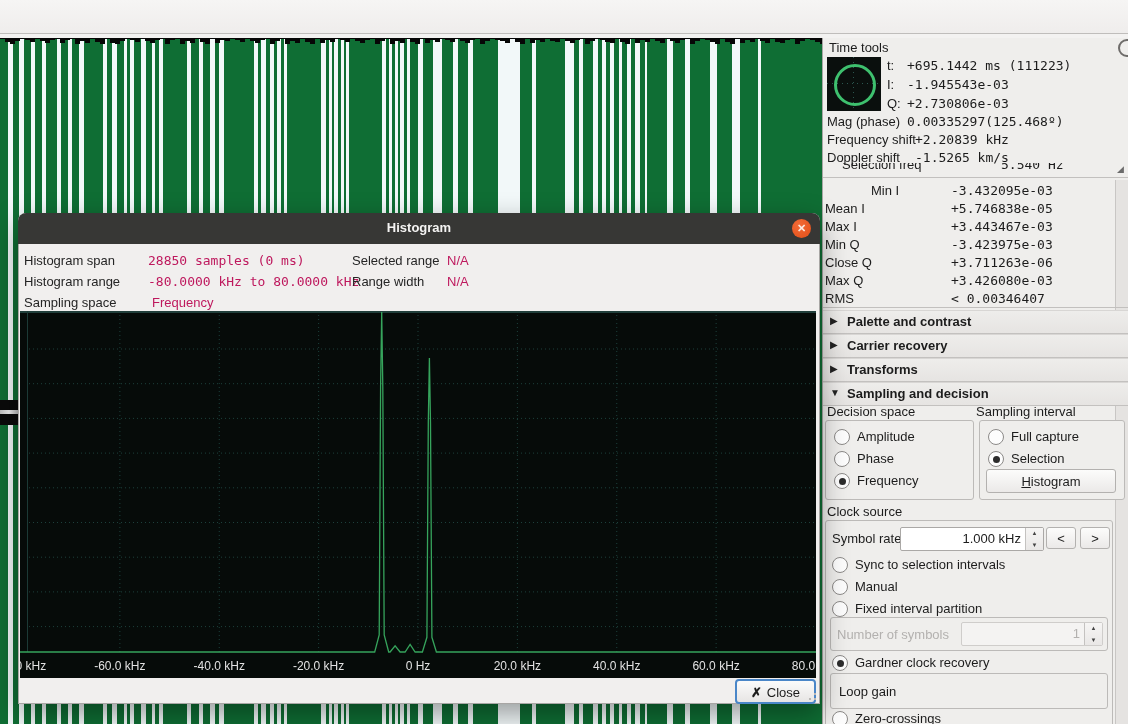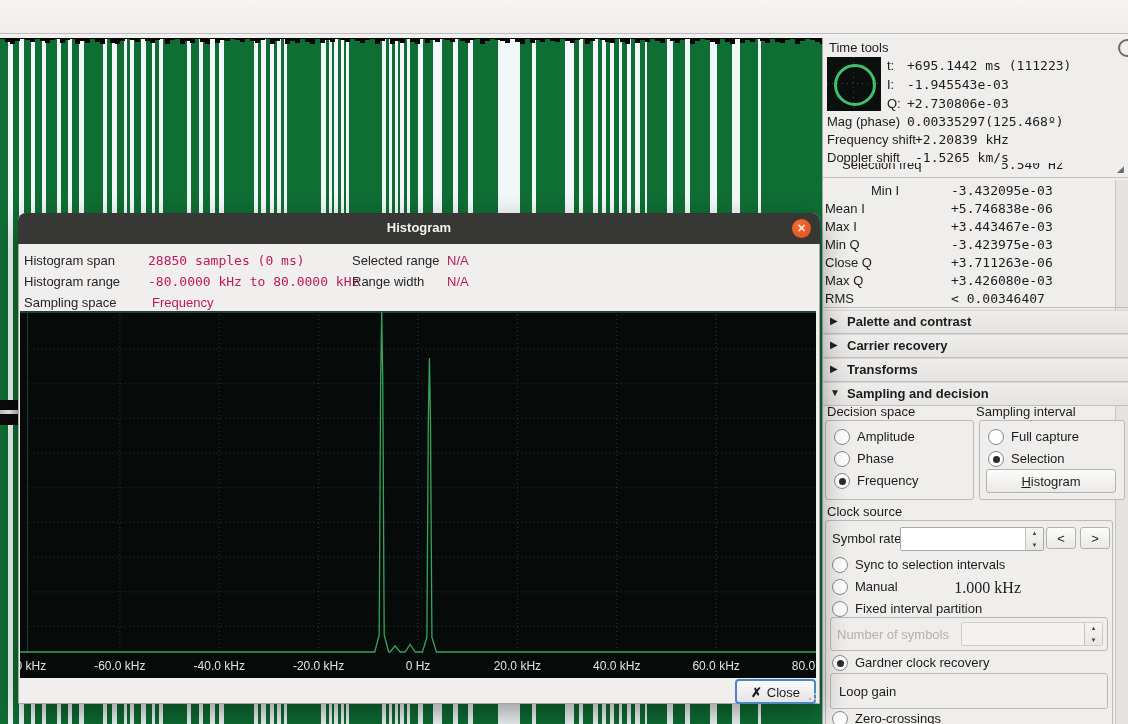--- a/index.html
+++ b/index.html
@@ -78,22 +78,22 @@
   .gbox{position:absolute;border:1px solid #bcbab8;border-radius:3px;background:#efeeec;}
   .radio{position:absolute;height:16px;}
   .radio .circ{position:absolute;left:0;top:0;width:14px;height:14px;border-radius:50%;
                background:#fdfdfd;border:1px solid #8c8a88;}
   .radio .circ.on::after{content:"";position:absolute;left:3.5px;top:3.5px;width:7px;height:7px;
                border-radius:50%;background:#2c2c2c;}
   .radio .rl{position:absolute;left:23px;top:0px;white-space:pre;}
   .btn{background:linear-gradient(#fcfcfb,#ebe9e8);border:1px solid #b3b1af;border-radius:3px;
        font-size:13px;color:#1c1c1c;text-align:center;}
   .spin{position:absolute;height:22px;background:#fff;border:1px solid #aaa8a6;border-radius:2px;}
-  .spin .sv{position:absolute;right:22px;top:3px;font-family:Liberation Serif, serif;
-            font-size:16px;white-space:pre;margin-top:48px;}
+  .spin .sv{position:absolute;right:22px;top:3px;font-family:Liberation Sans, sans-serif;
+            font-size:13px;white-space:pre;}
   .spin .arrows{position:absolute;right:0;top:0;width:17px;height:100%;border-left:1px solid #c4c2c0;
             background:linear-gradient(#f6f5f4,#e9e7e6);}
   .spin .arrows span{position:absolute;left:0;width:17px;text-align:center;font-size:6px;color:#444;}
   .spin .arrows .u{top:2px;} .spin .arrows .d{bottom:2px;}
   .spin.dis{background:#f4f3f2;border-color:#cfcdcb;}
   .spin.dis .sv{color:#b3b1af;}
   .dis-lbl{color:#b3b1af;}
   .clip-row{position:absolute;left:0;top:125px;width:290px;height:10px;overflow:hidden;}
 </style>
 </head>
@@ -360,21 +360,21 @@
   <div class="clip-row">
     <div class="abs" style="left:19px;top:-6px;">Selection freq</div>
     <div class="abs mono" style="left:178px;top:-6px;">5.540 Hz</div>
   </div>
 
   <div class="sep" style="top:139px;"></div>
   <div id="meas">
       <div class="abs" style="left: 2px; top: 145px; margin-left: 46px;">Min I</div>
       <div class="abs mono" style="left: 128px; top: 145px;">-3.432095e-03</div>
       <div class="abs" style="left: 2px; top: 163px;">Mean I</div>
-      <div class="abs mono" style="left: 128px; top: 163px;">+5.746838e-06</div>
+      <div class="abs mono" style="left: 128px; top: 163px;">+5.746838e-05</div>
       <div class="abs" style="left: 2px; top: 181px; text-align: right;">Max I</div>
       <div class="abs mono" style="left: 128px; top: 181px; text-align: right;">+3.443467e-03</div>
       <div class="abs" style="left: 2px; top: 199px;">Min Q</div>
       <div class="abs mono" style="left: 128px; top: 199px;">-3.423975e-03</div>
       <div class="abs" style="left: 2px; top: 217px;">Close Q</div>
       <div class="abs mono" style="left: 128px; top: 217px;">+3.711263e-06</div>
       <div class="abs" style="left: 2px; top: 235px;">Max Q</div>
       <div class="abs mono" style="left: 128px; top: 235px;">+3.426080e-03</div>
       <div class="abs" style="left: 2px; top: 253px;">RMS</div>
       <div class="abs mono" style="left: 128px; top: 253px;">&lt; 0.00346407</div>

